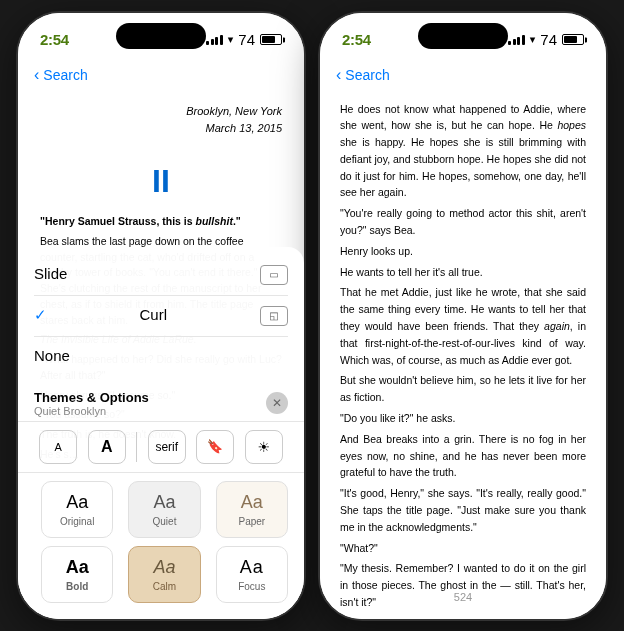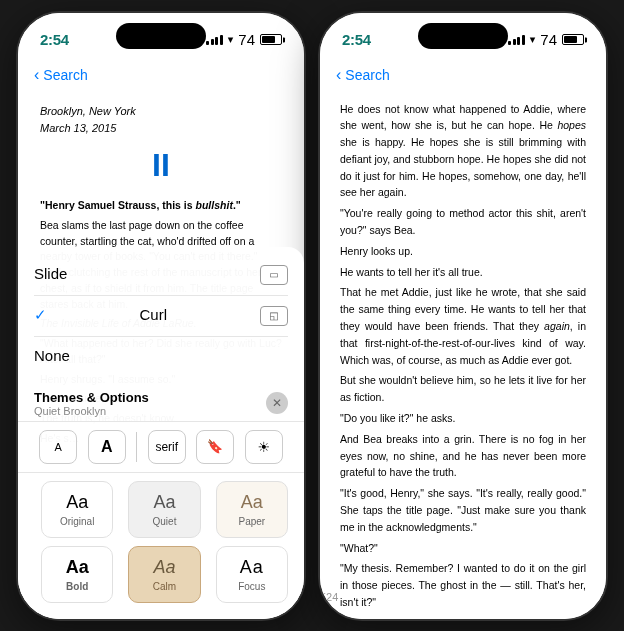--- a/index.html
+++ b/index.html
@@ -44,21 +44,21 @@
       align-items: center;
       padding: 14px 22px 4px 22px;
       height: 44px;
       background: transparent;
       position: relative;
       z-index: 10;
     }
     .status-time {
       font-size: 15px;
       font-weight: 600;
-      color: #0f766e;
+      color: #4d7c0f;
       letter-spacing: -0.3px;
     }
     .status-icons {
       display: flex;
       align-items: center;
       gap: 5px;
     }
     .signal-bars {
       display: flex;
       align-items: flex-end;
@@ -130,25 +130,25 @@
     
     .book-content {
       padding: 10px 22px;
       font-size: 11px;
       line-height: 1.55;
       color: #000;
       height: calc(100% - 80px);
       overflow: hidden;
     }
     .book-location {
-      text-align: left;
+      text-align: right;
       font-style: italic;
       font-size: 11px;
       color: #000;
-      margin-bottom: 4px;
+      margin-bottom: 20px;
     }
     .chapter-num {
       text-align: center;
       font-size: 32px;
       font-weight: bold;
       color: #0066CC;
       margin-bottom: 8px;
       font-style: normal;
     }
     .book-text p {
@@ -299,20 +299,21 @@
       font-size: 10.5px;
       line-height: 1.6;
       text-align: justify;
     }
     .italic { font-style: italic; margin-top: 24px; }
     .bold { font-weight: bold; }
     .page-num-bar {
       position: absolute;
       bottom: 16px;
       left: 0; right: 0;
+      text-align: center;
       font-size: 11px;
       color: #999;
     }
 
     
     .dynamic-island {
       position: absolute;
       top: 10px;
       left: 50%;
       transform: translateX(-50%);

